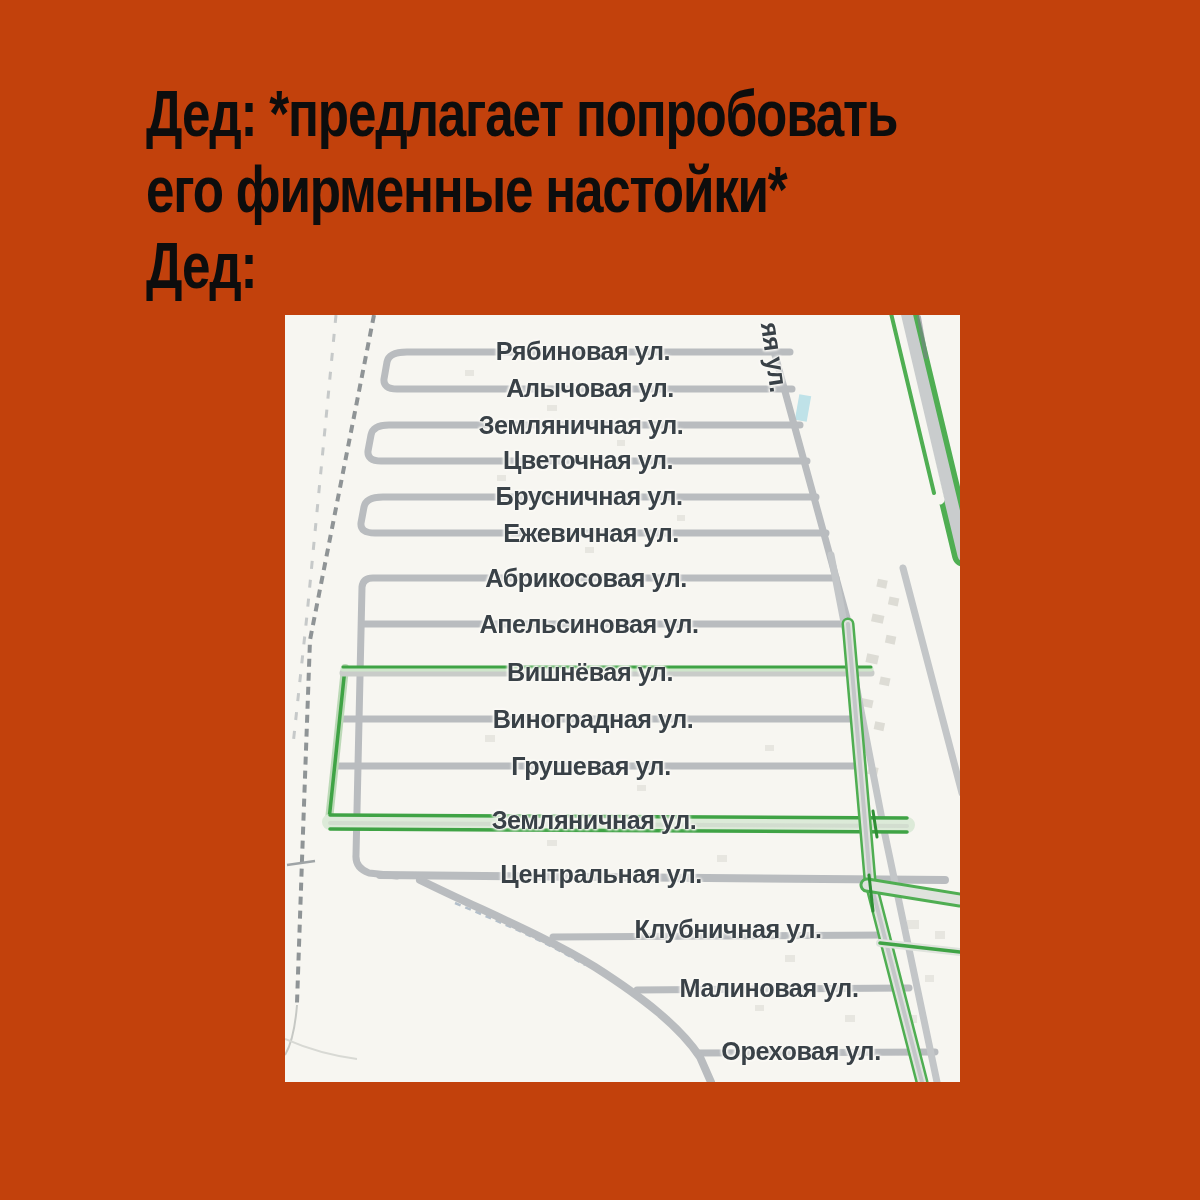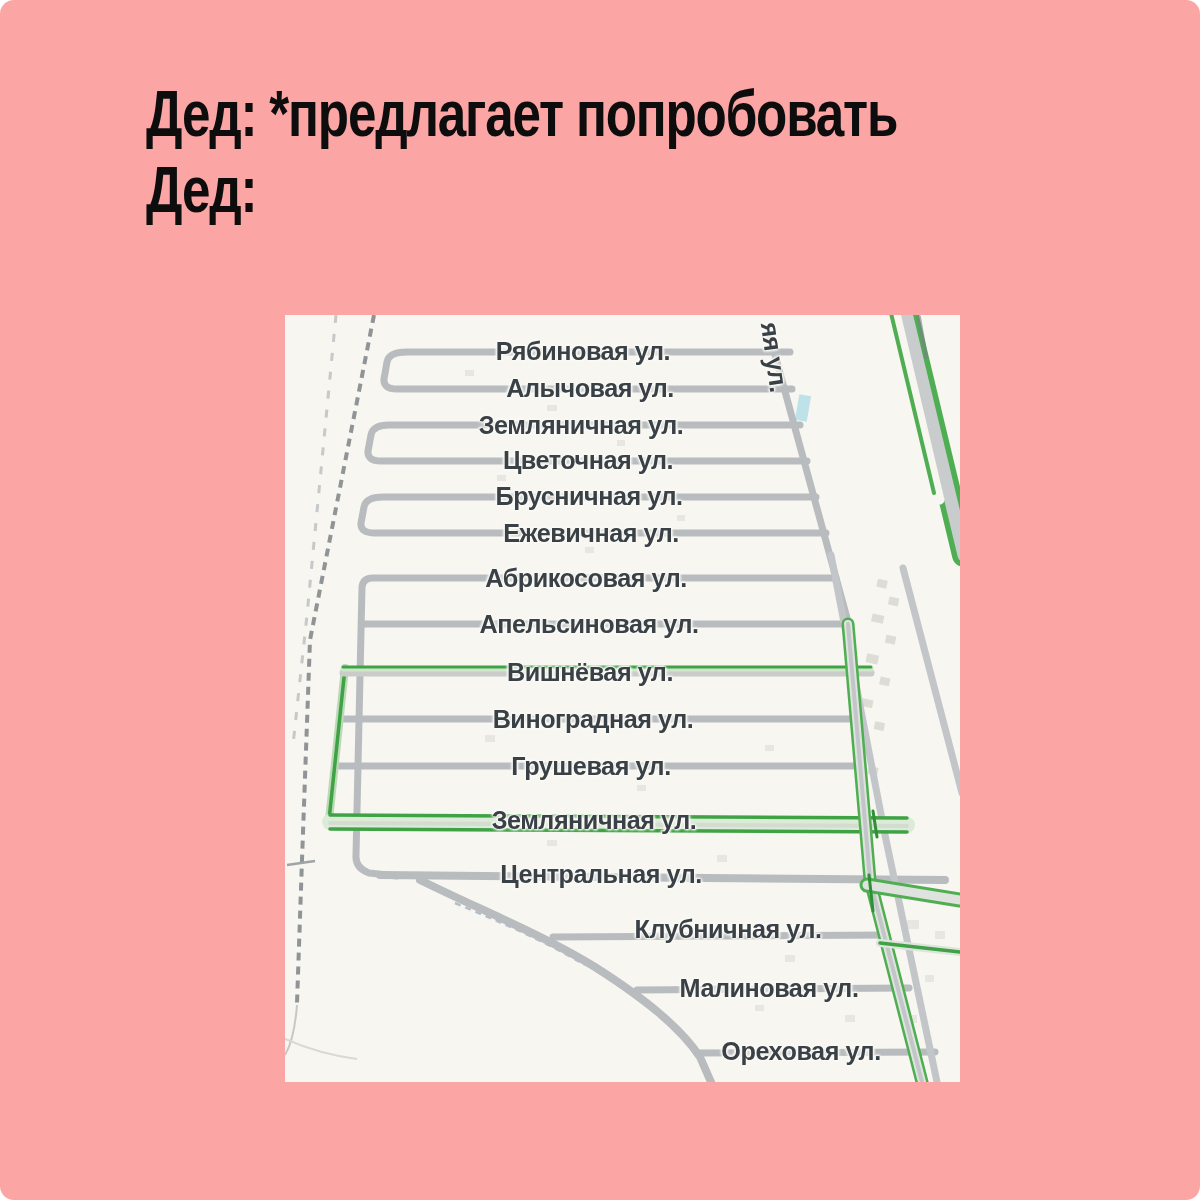--- a/index.html
+++ b/index.html
@@ -1,17 +1,17 @@
 <!DOCTYPE html>
 <html style="--label-color: #394147;"><head>
 <meta charset="utf-8">
 <style>
   html,body{margin:0;padding:0;background:#ffffff;}
-  #canvas{position:relative;width:1200px;height:1200px;background:#fca5a5;overflow:hidden;
-          font-family:"Liberation Sans","DejaVu Sans",sans-serif;border-radius:14px;}
+  #canvas{position:relative;width:1200px;height:1200px;background:#c2410c;overflow:hidden;
+          font-family:"Liberation Sans","DejaVu Sans",sans-serif;}
 
   
   #meme-text{position:absolute;left:146px;top:76px;}
   .meme-line{height:76px;white-space:nowrap;}
   .meme-line>span{display:inline-block;transform:scaleX(.8);transform-origin:left top;
       font-weight:700;font-size:64px;line-height:76px;color:#0d0d0d;letter-spacing:-1.5px;}
 
   
   #map{position:absolute;left:285px;top:315px;width:675px;height:767px;background:#f7f6f1;overflow:hidden;}
   #map svg{position:absolute;left:0;top:0;}
@@ -22,20 +22,21 @@
       text-shadow:0 0 4px #fbfaf6,0 0 4px #fbfaf6,0 0 3px #fbfaf6,1px 1px 2px #fbfaf6,-1px -1px 2px #fbfaf6;}
   .street-label.vertical{transform:translate(-50%,-50%) rotate(82deg) scaleX(.97);}
 </style>
 </head>
 <body>
 
 <div id="canvas">
 
   <div id="meme-text">
     <div class="meme-line"><span>Дед: *предлагает попробовать</span></div>
+    <div class="meme-line"><span>его фирменные настойки*</span></div>
     <div class="meme-line"><span>Дед:</span></div>
   </div>
 
   <div id="map">
     <svg width="675" height="767" viewBox="0 0 675 767">
 
       <g fill="#e7e6e0">
         <rect x="180" y="55" width="9" height="6"></rect>
         <rect x="262" y="90" width="10" height="6"></rect>
         <rect x="332" y="125" width="8" height="6"></rect>

